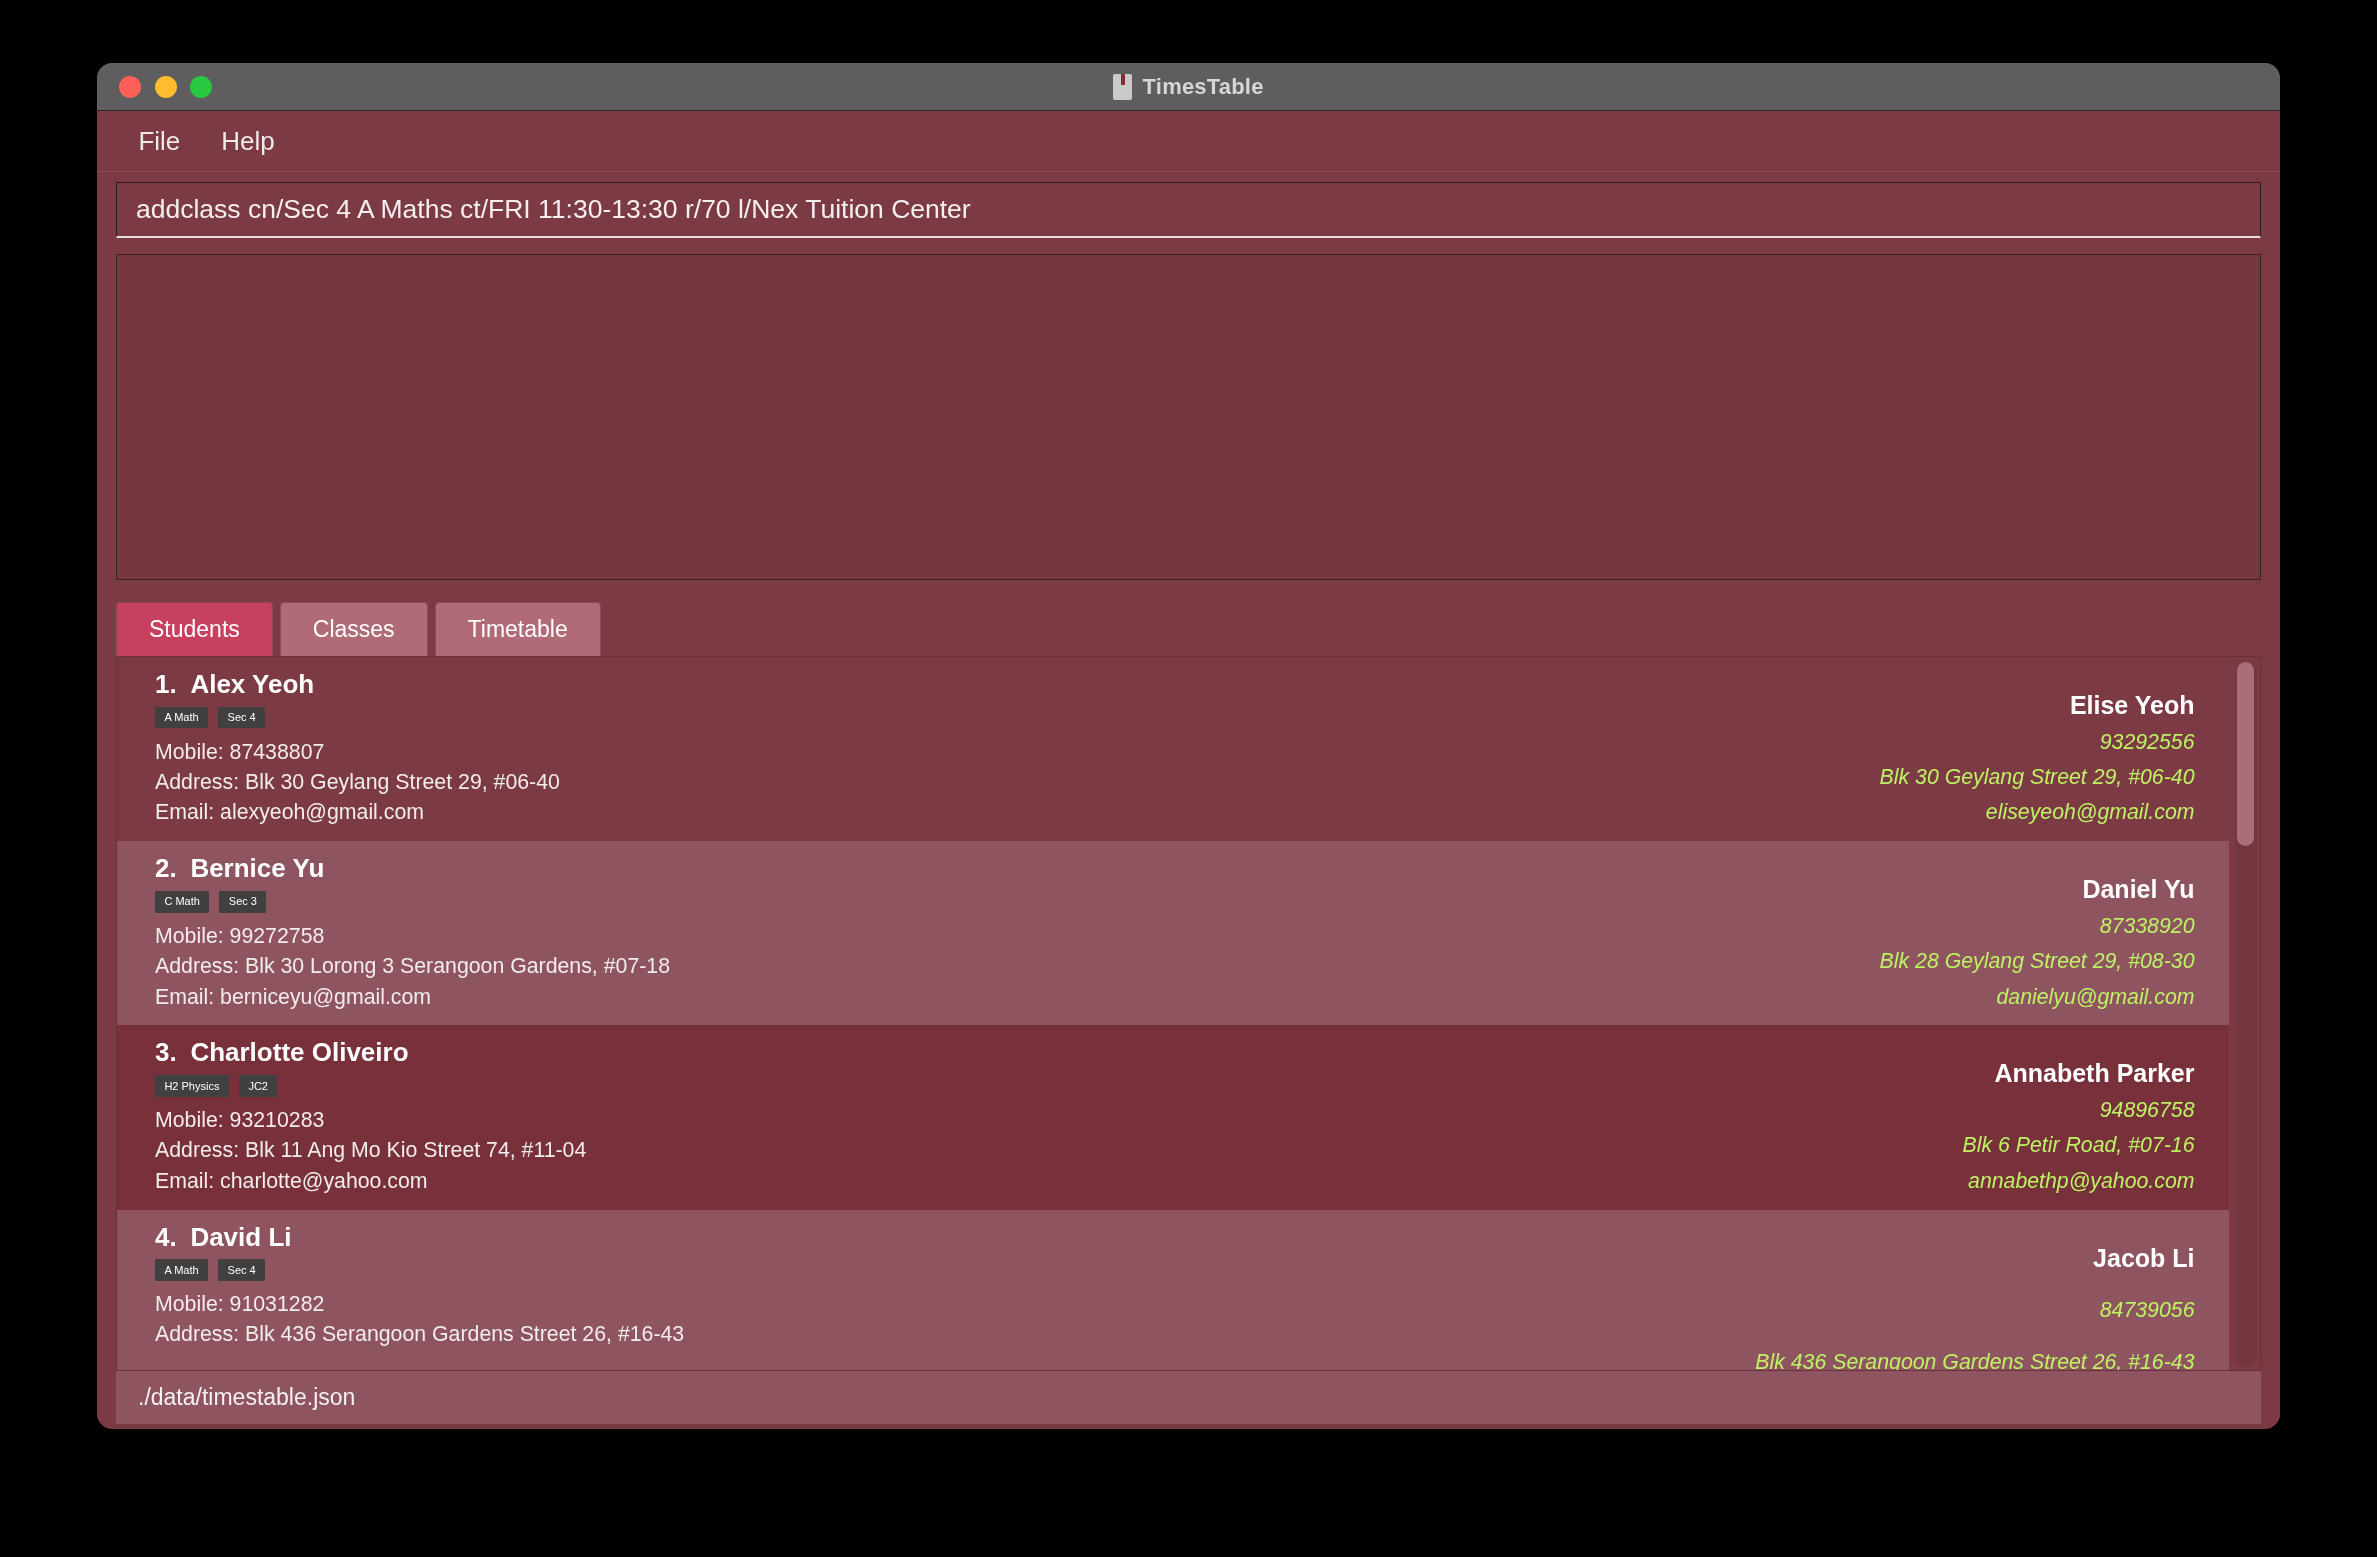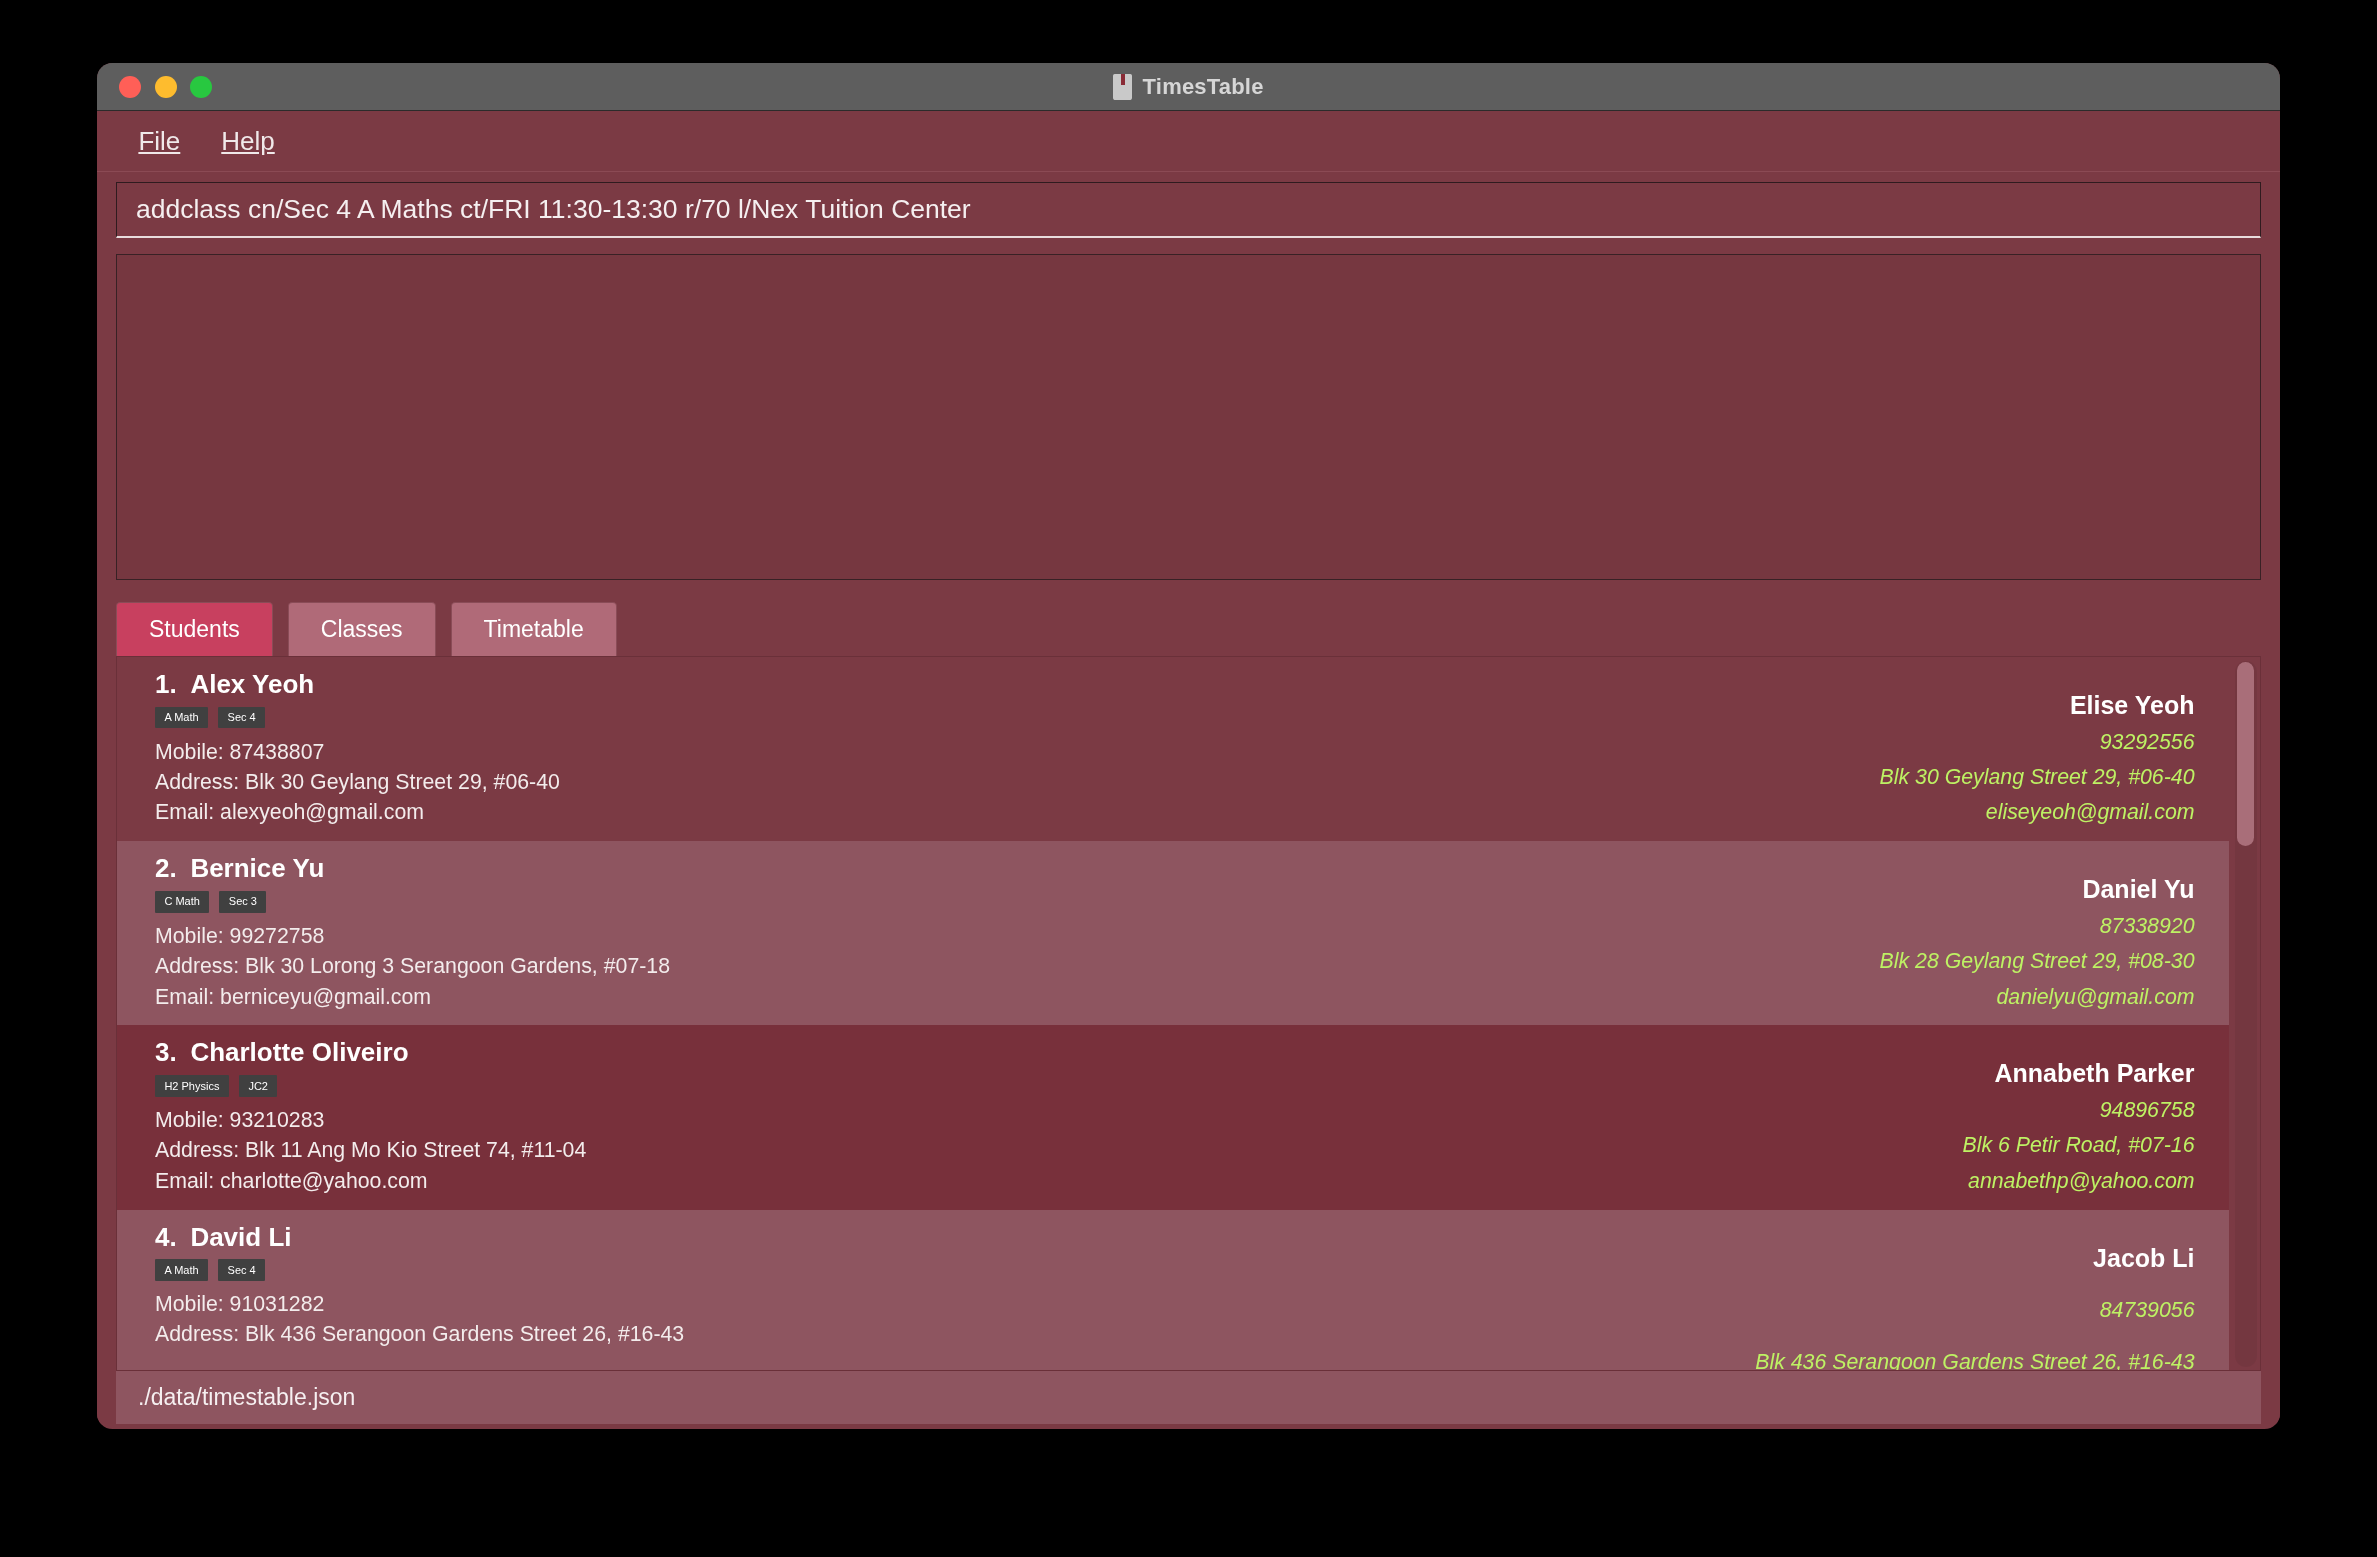--- a/index.html
+++ b/index.html
@@ -86,21 +86,20 @@
     padding-left: 26px;
     gap: 10.2px;
     border-bottom: 0.9px solid #8B4A54;
   }
   .menu-item {
     color: #f0e9ea;
     font-size: 26px;
     padding: 5.1px 15.4px;
     border-radius: 2.6px;
     cursor: default;
-    text-decoration: underline;
   }
 
   
   .body-area {
     padding: 10.2px 19px 0 19px;
     background: #7B3A44;
     height: calc(100% - 53px - 61px);
     display: flex;
     flex-direction: column;
   }
@@ -136,21 +135,21 @@
     font-size: 24px;
     padding: 15.4px 19px;
     white-space: pre-wrap;
   }
 
   
   .tabbar {
     margin-top: 22px;
     display: flex;
     align-items: flex-end;
-    gap: 15px;
+    gap: 7px;
     flex: 0 0 auto;
     padding-left: 0px;
   }
   .tab {
     background: #B06A78;
     color: #ffffff;
     font-size: 23px;
     padding: 13.7px 32px 13px 32px;
     border-top-left-radius: 4.3px;
     border-top-right-radius: 4.3px;

